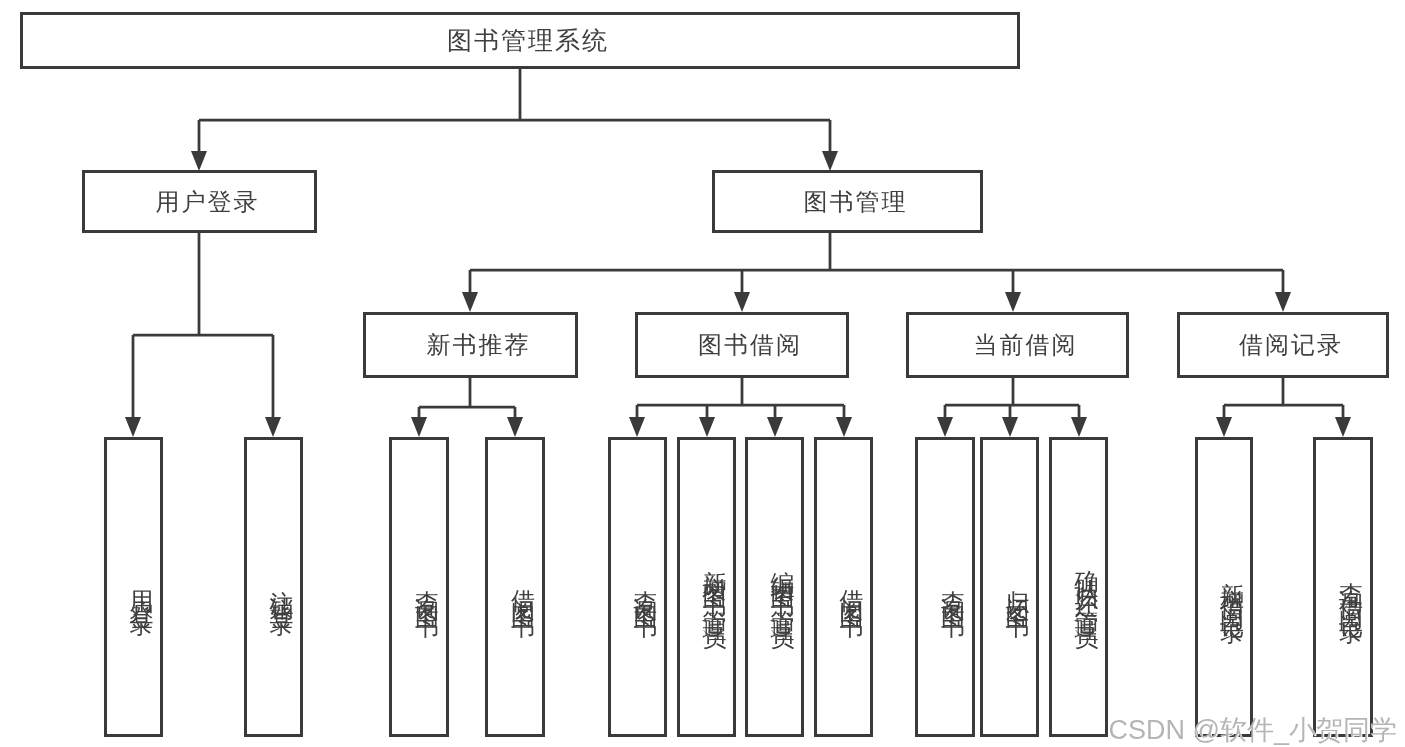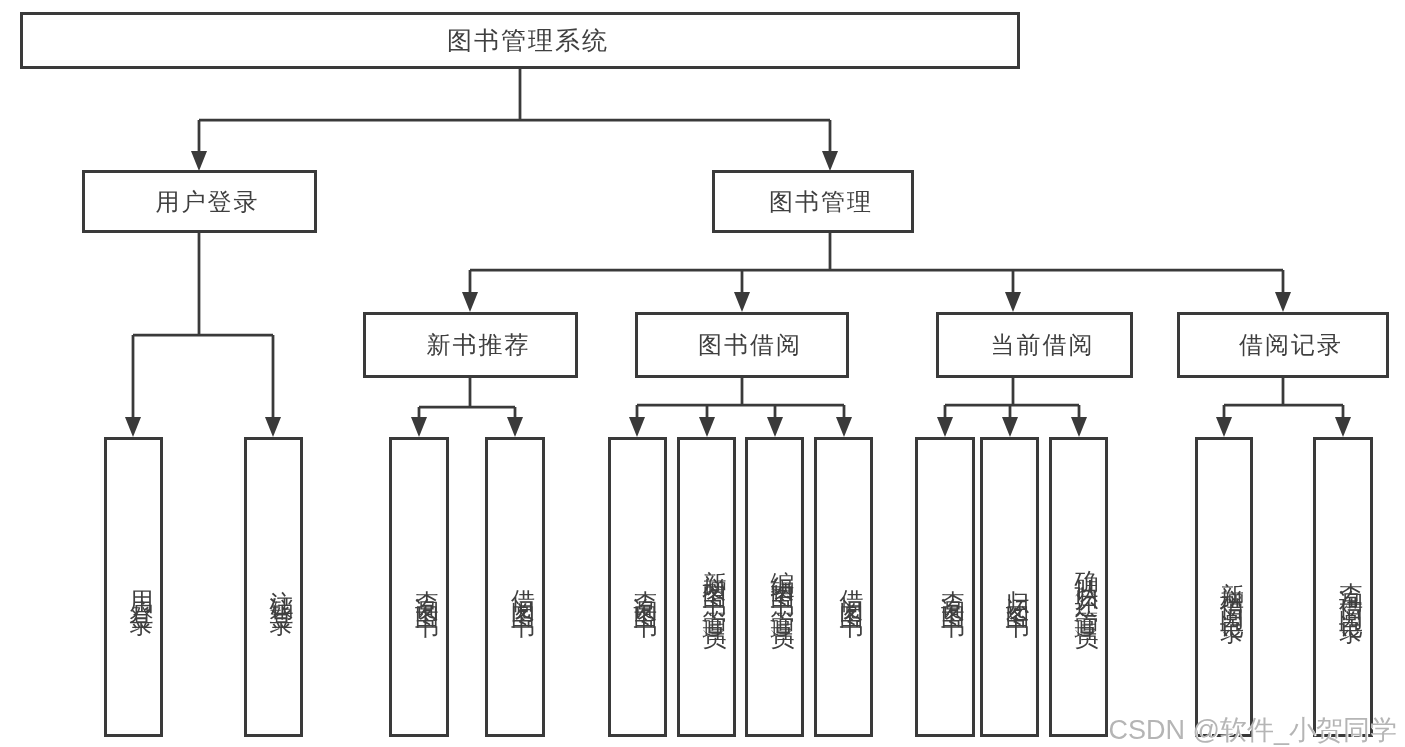--- a/index.html
+++ b/index.html
@@ -90,31 +90,31 @@
     </g>
   </svg>
 
   <div class="box root" style="left:20px;top:12px;width:1000px;height:57px">
     <span class="hlabel">图书管理系统</span>
   </div>
 
   <div class="box" style="left:82px;top:170px;width:235px;height:63px">
     <span class="hlabel">用户登录</span>
   </div>
-  <div class="box" style="left:712px;top:170px;width:202px;height:63px">
+  <div class="box" style="left:712px;top:170px;width:271px;height:63px">
     <span class="hlabel">图书管理</span>
   </div>
 
   <div class="box" style="left:363px;top:312px;width:215px;height:66px">
     <span class="hlabel">新书推荐</span>
   </div>
   <div class="box" style="left:635px;top:312px;width:214px;height:66px">
     <span class="hlabel">图书借阅</span>
   </div>
-  <div class="box" style="left:936px;top:312px;width:197px;height:66px">
+  <div class="box" style="left:906px;top:312px;width:223px;height:66px">
     <span class="hlabel">当前借阅</span>
   </div>
   <div class="box" style="left:1177px;top:312px;width:212px;height:66px">
     <span class="hlabel">借阅记录</span>
   </div>
 
   <div class="box" style="left:104px;top:437px;width:59px;height:300px">
     <span class="vlabel">用户登录</span>
   </div>
   <div class="box" style="left:244px;top:437px;width:59px;height:300px">

